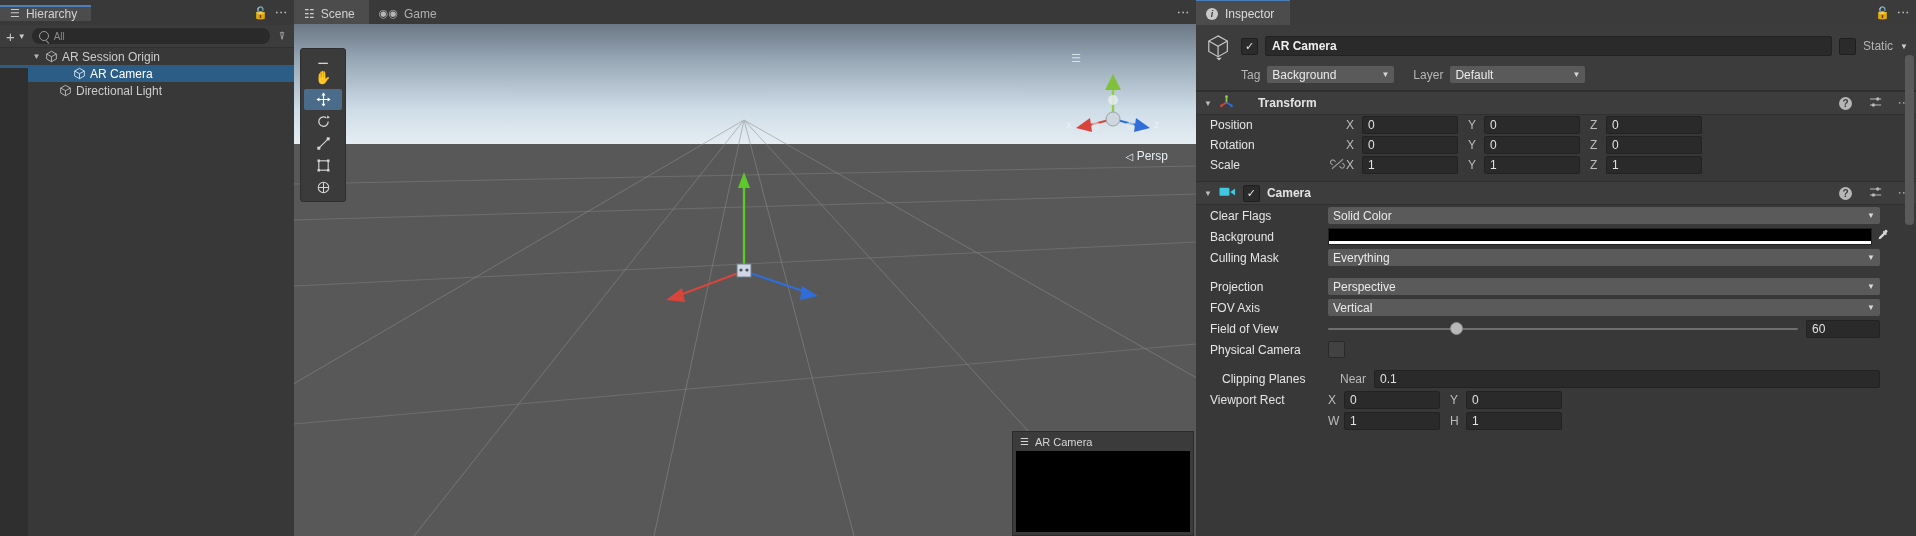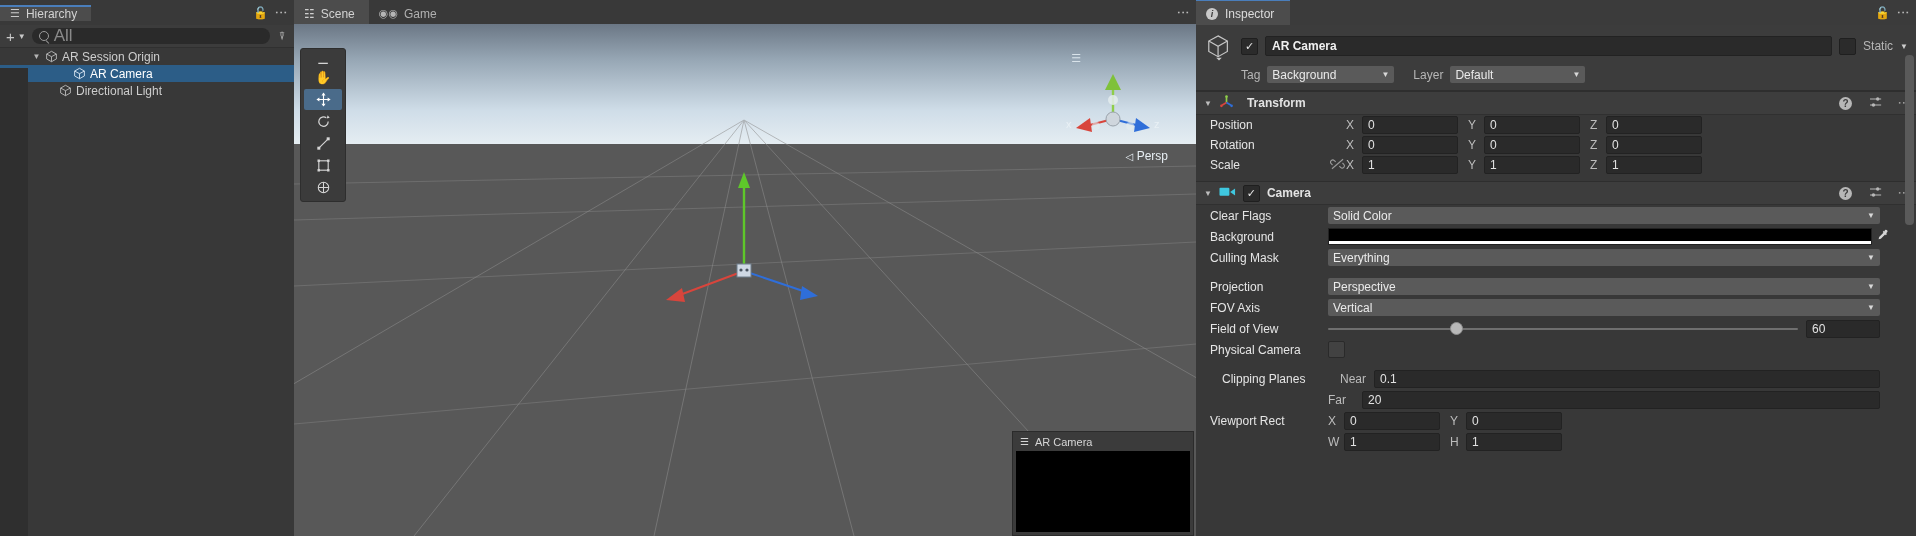--- a/index.html
+++ b/index.html
@@ -19,21 +19,21 @@
   .kebab{letter-spacing:0;font-size:13px;line-height:8px;writing-mode:vertical-rl;}
 
   
   .hierarchy{position:absolute;left:0;top:0;width:294px;height:536px;background:#383838;}
   .hier-top{height:25px;background:#393939;display:flex;align-items:center;}
   .hier-toolbar{height:22px;background:#3c3c3c;display:flex;align-items:center;gap:4px;padding:0 4px;
                 border-bottom:1px solid #303030;}
   .plusbtn{display:flex;align-items:center;gap:3px;color:#c8c8c8;font-size:15px;padding:0 2px;}
   .plusbtn .car{font-size:8px;}
   .searchbox{flex:1;height:16px;background:#2a2a2a;border-radius:8px;display:flex;align-items:center;
-             gap:5px;padding:0 7px;color:#8a8a8a;font-size:17px;}
+             gap:5px;padding:0 7px;color:#8a8a8a;font-size:10px;}
   .mag{width:8px;height:8px;border:1.3px solid #9a9a9a;border-radius:50%;position:relative;flex:none;}
   .mag:after{content:"";position:absolute;width:1.3px;height:4px;background:#9a9a9a;
              right:-1px;bottom:-3.5px;transform:rotate(-45deg);}
   .sqbtn{width:16px;height:16px;display:flex;align-items:center;justify-content:center;color:#bdbdbd;font-size:11px;}
   .hier-list{background:#383838;}
   .hrow{height:17px;display:flex;align-items:center;font-size:12px;color:#cdcdcd;padding-left:2px;}
   .hrow.sel{background:#2c5d87;color:#fff;}
   .hrow.scene{background:#3e3e3e;color:#e2e2e2;font-weight:bold;}
   .foldarrow{width:13px;text-align:center;font-size:8px;color:#b5b5b5;flex:none;}
   .foldarrow.empty{color:transparent;}
@@ -532,21 +532,21 @@
               <g stroke-width="1.8" fill="none">
             <path d="M8 9V3" stroke="#8fce4a"></path>
                 <path d="M8 9 3.2 12" stroke="#d8453c"></path>
                 <path d="M8 9 12.8 12" stroke="#2f6ed9"></path>
               </g>
             <circle cx="8" cy="2.6" r="1.4" fill="#8fce4a"></circle>
               <circle cx="2.6" cy="12.6" r="1.4" fill="#d8453c"></circle>
               <circle cx="13.4" cy="12.6" r="1.4" fill="#2f6ed9"></circle>
             </svg>
         </span>
-        <span class="comp-title" style="margin-left:6px;">Transform</span>
+        <span class="comp-title" style="margin-left:17px;">Transform</span>
         <span class="qmark">?</span>
         <span class="hdr-ico" style="margin-left:10px;">
           <svg width="14" height="12" viewBox="0 0 16 14">
               <g stroke="#b7b7b7" stroke-width="1.3" fill="none">
                 <path d="M1 3.5h13M1 10.5h13"></path>
               </g>
               <circle cx="10" cy="3.5" r="2" fill="#b7b7b7"></circle>
               <circle cx="5" cy="10.5" r="2" fill="#b7b7b7"></circle>
             </svg>
         </span>
@@ -704,27 +704,20 @@
       <div style="height:8px;"></div>
 
       <div class="prow" style="height:21px;padding-left:26px;">
         <span class="pname">Clipping Planes</span>
         <span class="axl" style="width:34px;">Near</span>
         <span class="fld" style="flex:1;margin-right:28px;">
           <span>0.1</span>
         </span>
       </div>
 
-      <div class="prow" style="height:21px;">
-        <span class="pname"></span>
-        <span class="axl" style="width:34px;">Far</span>
-        <span class="fld" style="flex:1;margin-right:28px;">
-          <span>20</span>
-        </span>
-      </div>
 
       <div class="prow" style="height:21px;">
         <span class="pname">Viewport Rect</span>
         <span class="axl">X</span>
         <span class="fld" style="width:84px;">
             <span>0</span>
           </span>
         <span class="axl" style="margin-left:10px;">Y</span>
         <span class="fld" style="width:84px;">
             <span>0</span>

